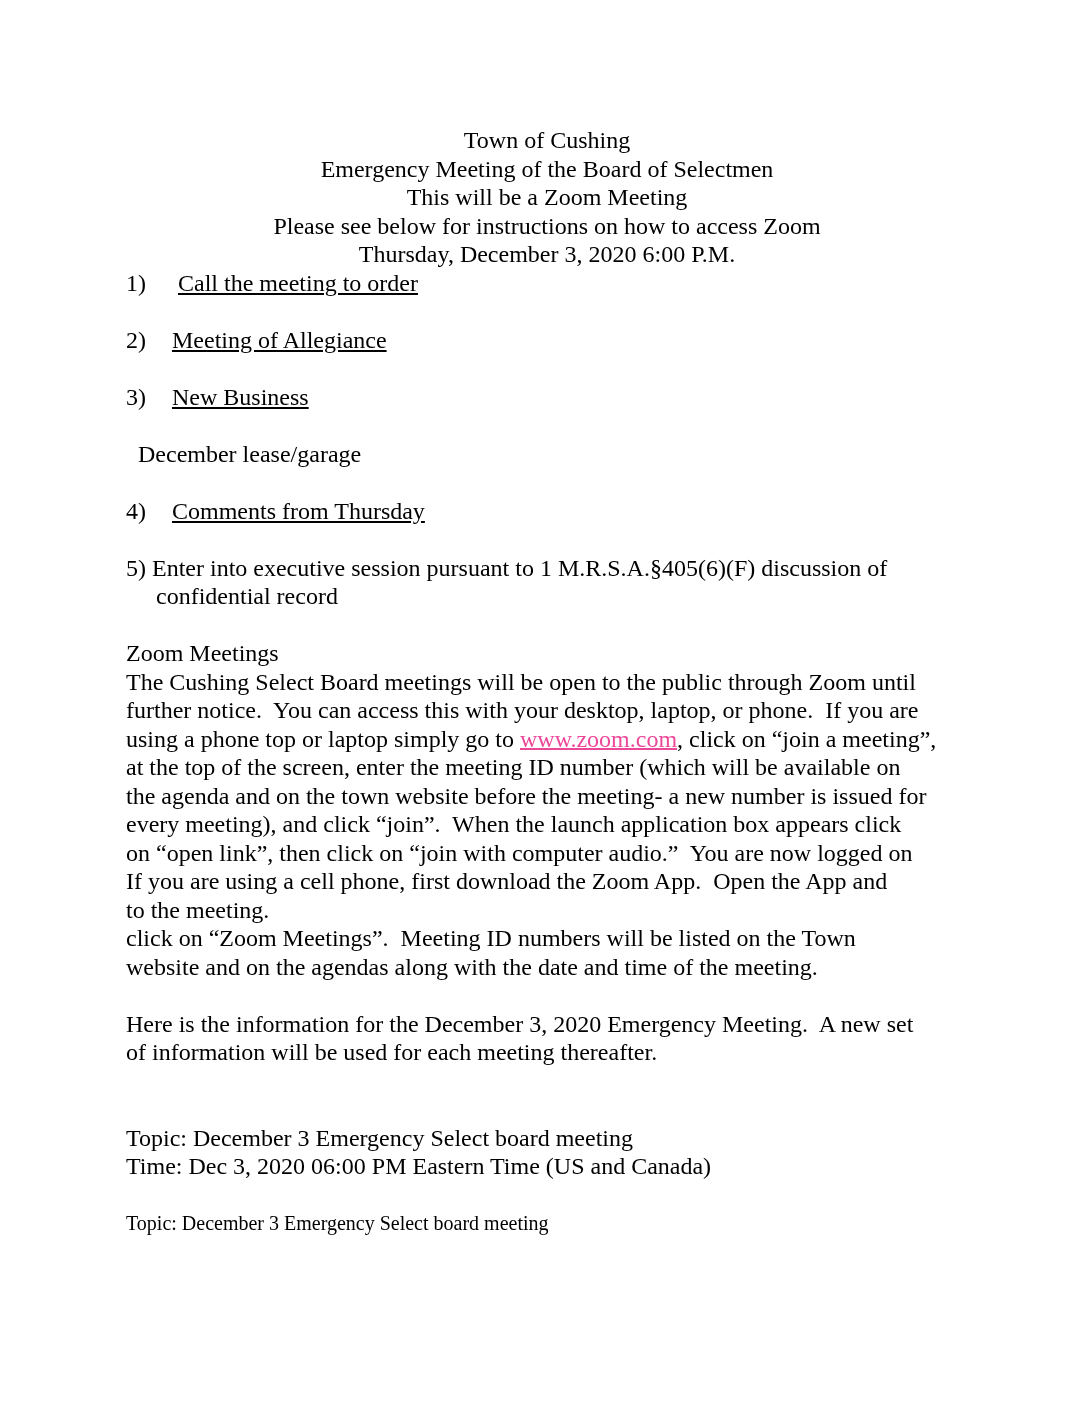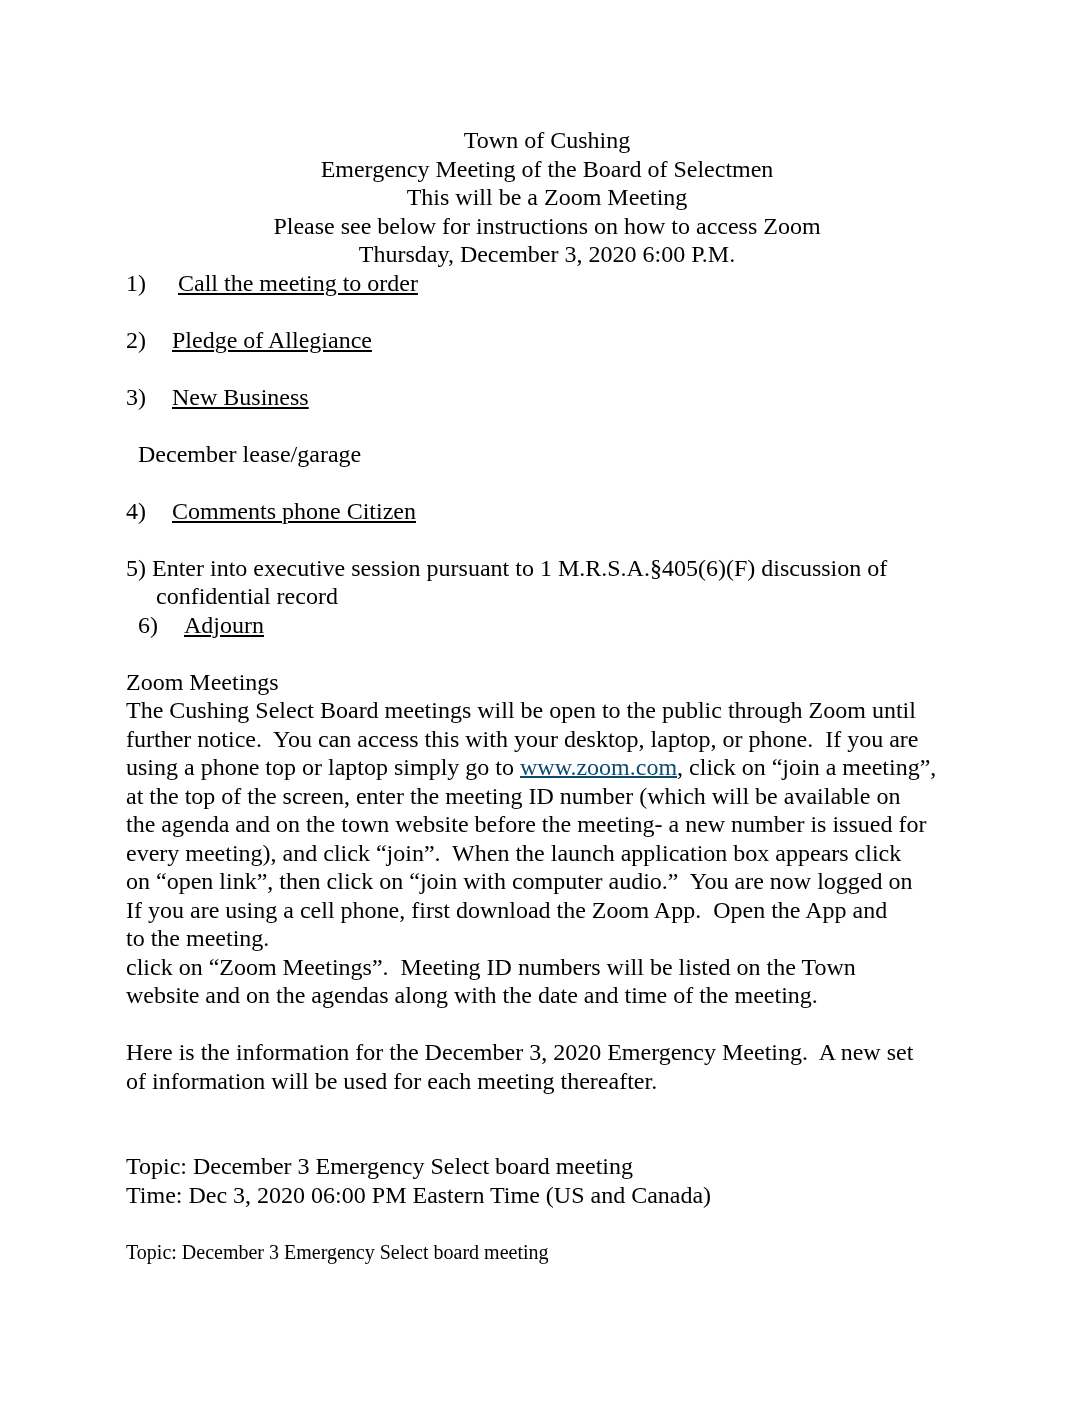--- a/index.html
+++ b/index.html
@@ -20,51 +20,50 @@
   .center { text-align: center; }
   .u {
     text-decoration: underline;
     text-decoration-thickness: 2px;
     text-underline-offset: 2px;
     margin-left: 20px;
   }
   .i { }
   .small { font-size: 20px; }
   a.link {
-    color: #0c4a6e;
+    color: #ec4899;
     text-decoration: underline;
     text-decoration-thickness: 2px;
     cursor: pointer;
     margin-top: 23px;
   }
 </style>
 </head>
 <body>
 
 <div class="page">
 
   <div class="line center">Town of Cushing</div>
   <div class="line center">Emergency Meeting of the Board of Selectmen</div>
   <div class="line center">This will be a Zoom Meeting</div>
   <div class="line center">Please see below for instructions on how to access Zoom</div>
   <div class="line center">Thursday, December 3, 2020 6:00 P.M.</div>
 
   <div class="line"><span>1)  </span><span class="u">Call the meeting to order</span></div>
   <div class="line"></div>
-  <div class="line"><span>2) </span><span class="u">Pledge of Allegiance</span></div>
+  <div class="line"><span>2) </span><span class="u">Meeting of Allegiance</span></div>
   <div class="line"></div>
   <div class="line"><span>3) </span><span class="u">New Business</span></div>
   <div class="line"></div>
   <div class="line">  December lease/garage</div>
   <div class="line"></div>
-  <div class="line"><span>4) </span><span class="u">Comments phone Citizen</span></div>
+  <div class="line"><span>4) </span><span class="u">Comments from Thursday</span></div>
   <div class="line"></div>
   <div class="line"><span>5) </span><span class="i">Enter into executive session pursuant to 1 M.R.S.A.§405(6)(F)</span><span> discussion of</span></div>
   <div class="line">     confidential record</div>
-  <div class="line"><span>  6) </span><span class="u">Adjourn</span></div>
   <div class="line"></div>
 
   <div class="line">Zoom Meetings</div>
   <div class="line">The Cushing Select Board meetings will be open to the public through Zoom until</div>
   <div class="line">further notice.  You can access this with your desktop, laptop, or phone.  If you are</div>
   <div class="line"><span>using a phone top or laptop simply go to </span><a class="link" href="#">www.zoom.com</a><span>, click on “join a meeting”,</span></div>
   <div class="line">at the top of the screen, enter the meeting ID number (which will be available on</div>
   <div class="line">the agenda and on the town website before the meeting- a new number is issued for</div>
   <div class="line">every meeting), and click “join”.  When the launch application box appears click</div>
   <div class="line">on “open link”, then click on “join with computer audio.”  You are now logged on</div>

